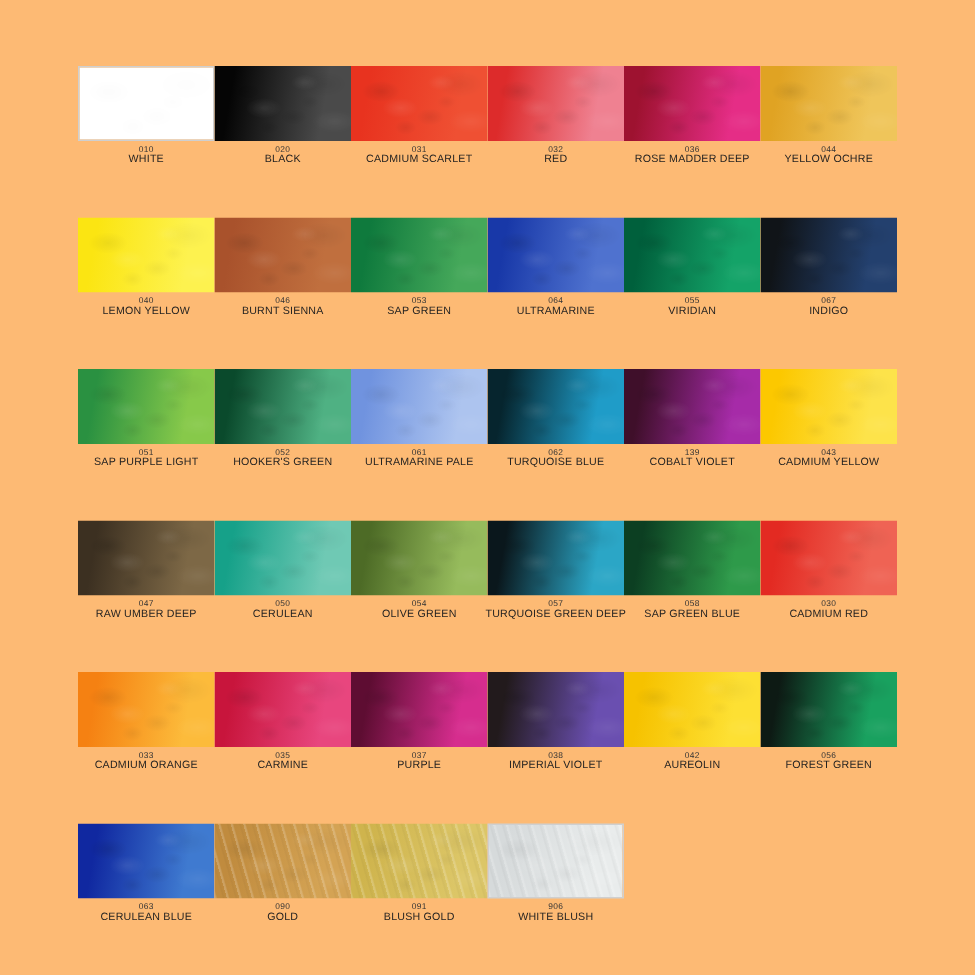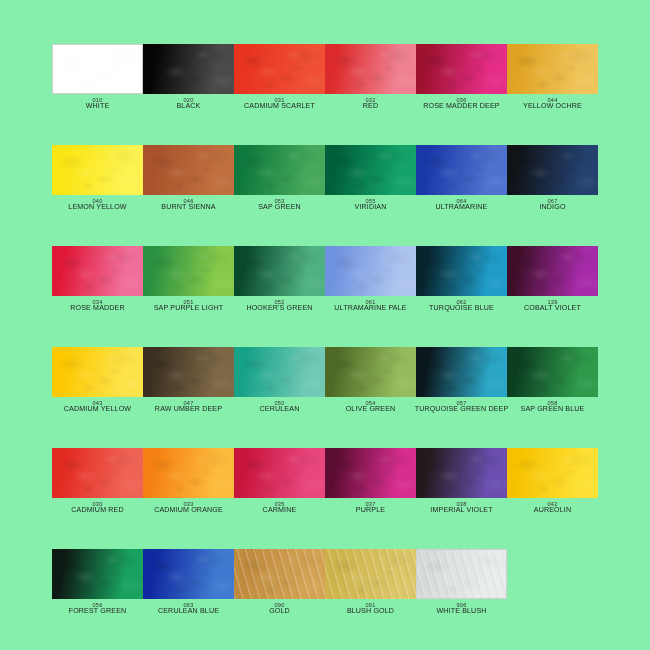--- a/index.html
+++ b/index.html
@@ -11,21 +11,21 @@
   body {
     width: 650px;
     height: 650px;
     font-family: "Liberation Sans", sans-serif;
     -webkit-font-smoothing: antialiased;
   }
   #chart {
     position: relative;
     width: 650px;
     height: 650px;
-    background: #86efac;
+    background: #fdba74;
     box-sizing: border-box;
     text-decoration: underline;
   }
   .grid {
     position: absolute;
     left: 52px;
     top: 44px;
     width: 546px;
     display: grid;
     grid-template-columns: repeat(6, 91px);
@@ -231,67 +231,54 @@
           </div>
         </div>
         <div class="label">
           <div class="code">053</div>
           <div class="name">SAP GREEN</div>
         </div>
       </div>
       <div class="cell">
         <div class="swatch-wrap">
           <div class="swatch">
+            <div class="base" style="background: linear-gradient(100deg, rgb(24, 56, 168) 0%, rgb(24, 56, 168) 14%, rgb(79, 114, 207) 78%, rgb(79, 114, 207) 100%);"></div>
+            <div class="grain" style="opacity: 0.34;"></div>
+            <div class="grain2"></div>
+          </div>
+        </div>
+        <div class="label">
+          <div class="code">064</div>
+          <div class="name">ULTRAMARINE</div>
+        </div>
+      </div>
+      <div class="cell">
+        <div class="swatch-wrap">
+          <div class="swatch">
             <div class="base" style="background: linear-gradient(100deg, rgb(0, 96, 60) 0%, rgb(0, 96, 60) 14%, rgb(20, 163, 104) 78%, rgb(20, 163, 104) 100%);"></div>
             <div class="grain" style="opacity: 0.34;"></div>
             <div class="grain2"></div>
           </div>
         </div>
         <div class="label">
           <div class="code">055</div>
           <div class="name">VIRIDIAN</div>
         </div>
       </div>
       <div class="cell">
         <div class="swatch-wrap">
           <div class="swatch">
-            <div class="base" style="background: linear-gradient(100deg, rgb(24, 56, 168) 0%, rgb(24, 56, 168) 14%, rgb(79, 114, 207) 78%, rgb(79, 114, 207) 100%);"></div>
-            <div class="grain" style="opacity: 0.34;"></div>
-            <div class="grain2"></div>
-          </div>
-        </div>
-        <div class="label">
-          <div class="code">064</div>
-          <div class="name">ULTRAMARINE</div>
-        </div>
-      </div>
-      <div class="cell">
-        <div class="swatch-wrap">
-          <div class="swatch">
             <div class="base" style="background: linear-gradient(100deg, rgb(16, 20, 24) 0%, rgb(16, 20, 24) 14%, rgb(35, 64, 110) 78%, rgb(35, 64, 110) 100%);"></div>
             <div class="grain" style="opacity: 0.4;"></div>
             <div class="grain2"></div>
           </div>
         </div>
         <div class="label">
           <div class="code">067</div>
           <div class="name">INDIGO</div>
-        </div>
-      </div>
-      <div class="cell">
-        <div class="swatch-wrap">
-          <div class="swatch">
-            <div class="base" style="background: linear-gradient(100deg, rgb(224, 24, 56) 0%, rgb(224, 24, 56) 14%, rgb(240, 111, 154) 78%, rgb(240, 111, 154) 100%);"></div>
-            <div class="grain" style="opacity: 0.28;"></div>
-            <div class="grain2"></div>
-          </div>
-        </div>
-        <div class="label">
-          <div class="code">034</div>
-          <div class="name">ROSE MADDER</div>
         </div>
       </div>
       <div class="cell">
         <div class="swatch-wrap">
           <div class="swatch">
             <div class="base" style="background: linear-gradient(100deg, rgb(42, 145, 65) 0%, rgb(42, 145, 65) 14%, rgb(135, 201, 74) 78%, rgb(135, 201, 74) 100%);"></div>
             <div class="grain" style="opacity: 0.28;"></div>
             <div class="grain2"></div>
           </div>
         </div>

